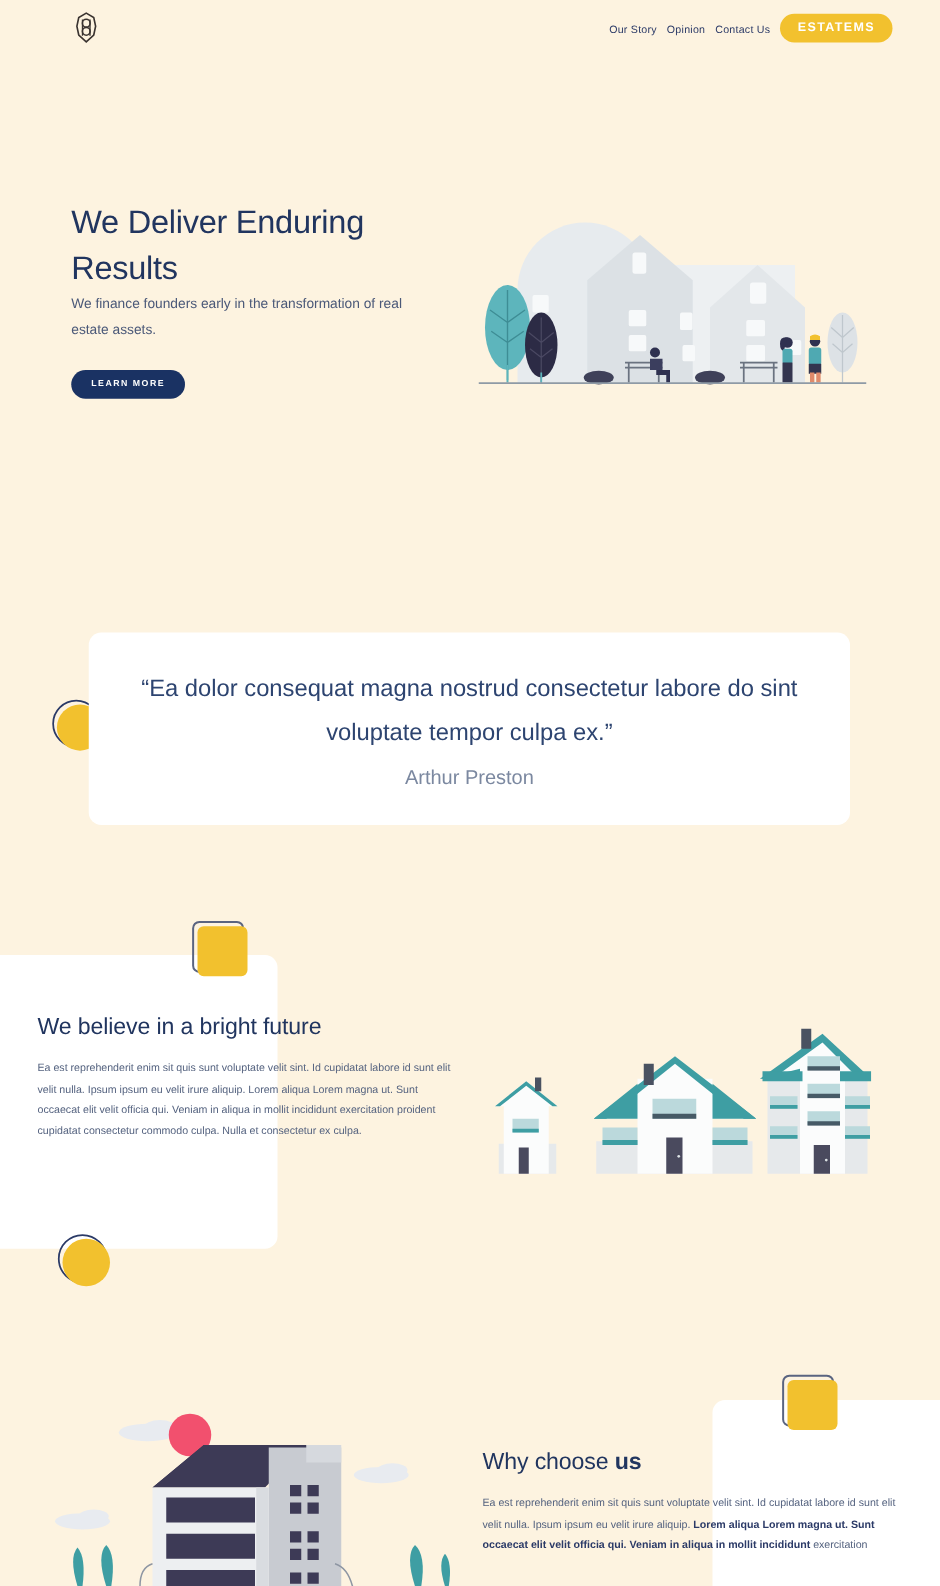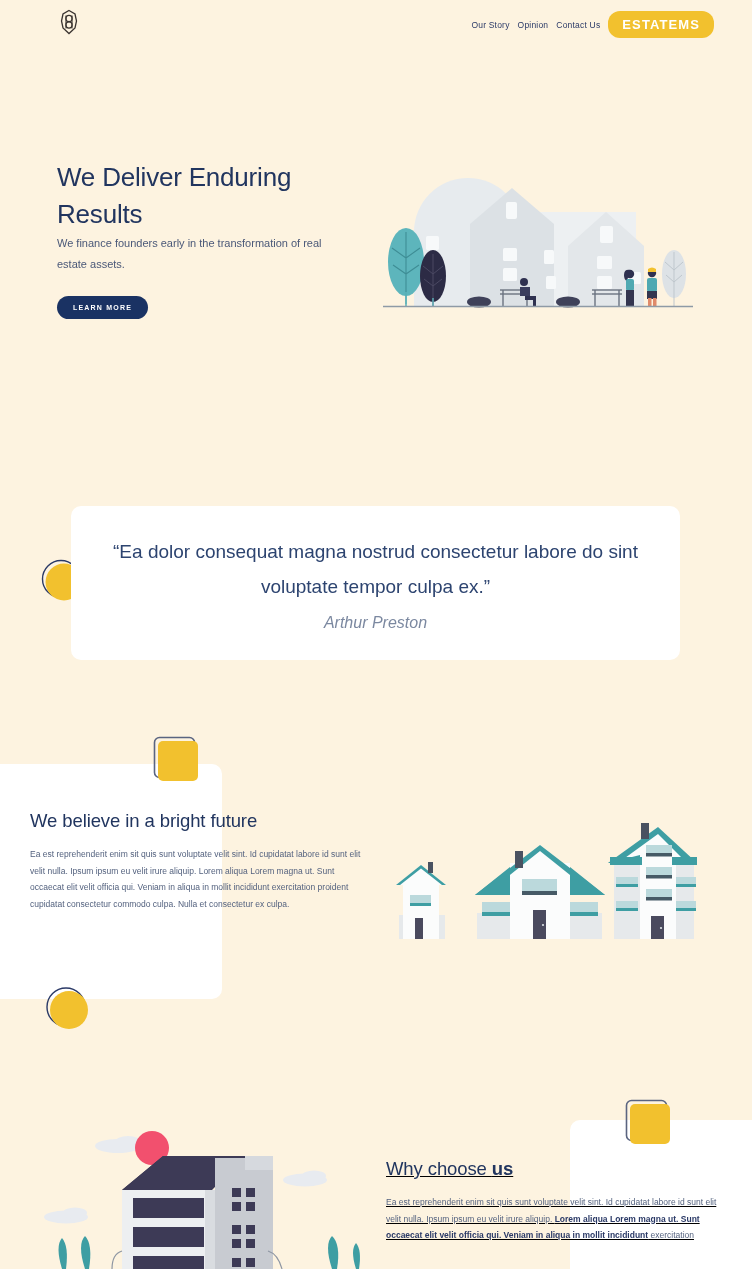--- a/index.html
+++ b/index.html
@@ -17,21 +17,21 @@
     display:flex; align-items:center;
   }
   .logo-wrap { position:absolute; left:55px; top:8px; width:28px; height:28px; }
   .nav { position:absolute; right:38px; top:11px; display:flex; align-items:center; gap:8px; }
   .nav-link {
     font-size:8.5px; color:#2B3A67; letter-spacing:.2px;
     text-decoration:none; white-space:nowrap;
   }
   .nav-cta {
     background:#F2C12E; color:#FFFFFF; border:none; border-radius:12px;
-    padding:6px 14px; font-size:13px; font-weight:bold; letter-spacing:1.1px;
+    padding:6px 14px; font-size:10px; font-weight:bold; letter-spacing:1.1px;
     white-space:nowrap; cursor:pointer;
   }
 
   
   .hero { position:absolute; top:154px; left:0; width:752px; height:185px; }
   .hero-copy { position:absolute; left:57px; top:5px; width:310px; }
   .hero-title {
     font-size:26px; line-height:1.42; color:#21355F; font-weight:normal;
     letter-spacing:-0.2px;
   }
@@ -48,21 +48,21 @@
   
   .quote-card {
     position:absolute; left:71px; top:506px; width:609px; height:154px;
     background:#FFFFFF; border-radius:10px;
     display:flex; flex-direction:column; align-items:center; justify-content:center;
   }
   .quote-text {
     font-size:19px; line-height:1.85; color:#2D4470; text-align:center;
     width:560px; font-weight:normal;
   }
-  .quote-author { margin-top:10px; font-size:16px; color:#7B88A0;font-style:italic; }
+  .quote-author { margin-top:10px; font-size:16px; color:#7B88A0; }
   .deco-circle-1 { position:absolute; left:40px; top:558px; width:44px; height:44px; }
 
   
   .white-card-left {
     position:absolute; left:-30px; top:764px; width:252px; height:235px;
     background:#FFFFFF; border-radius:10px;
   }
   .deco-square-1 { position:absolute; left:152px; top:735px; width:48px; height:48px; }
   .bf-copy { position:absolute; left:30px; top:810px; width:345px; }
   .bf-title { font-size:18.5px; color:#21355F; font-weight:normal; letter-spacing:-0.1px; }
@@ -70,21 +70,21 @@
   .bf-body { margin-top:14px; font-size:8.5px; line-height:1.95; color:#54627F; width:336px; }
   .deco-circle-2 { position:absolute; left:44px; top:985px; width:45px; height:45px; }
   .houses-art { position:absolute; left:382px; top:815px; width:315px; height:125px; }
 
   
   .white-card-right {
     position:absolute; left:570px; top:1120px; width:215px; height:200px;
     background:#FFFFFF; border-radius:10px;
   }
   .deco-square-2 { position:absolute; left:624px; top:1098px; width:47px; height:47px; }
-  .wc-copy { position:absolute; left:386px; top:1158px; width:350px;text-decoration:underline; }
+  .wc-copy { position:absolute; left:386px; top:1158px; width:350px; }
   .wc-title { font-size:18.5px; color:#21355F; font-weight:normal; letter-spacing:-0.1px; }
   .wc-title b { font-weight:bold; }
   .wc-body { margin-top:14px; font-size:8.5px; line-height:1.95; color:#54627F; width:345px; }
   .wc-body b { font-weight:bold; color:#2B3A67; }
   .building-art { position:absolute; left:0px; top:1118px; width:380px; height:151px; }
 
   svg { display:block; }
 </style>
 </head>
 <body>

